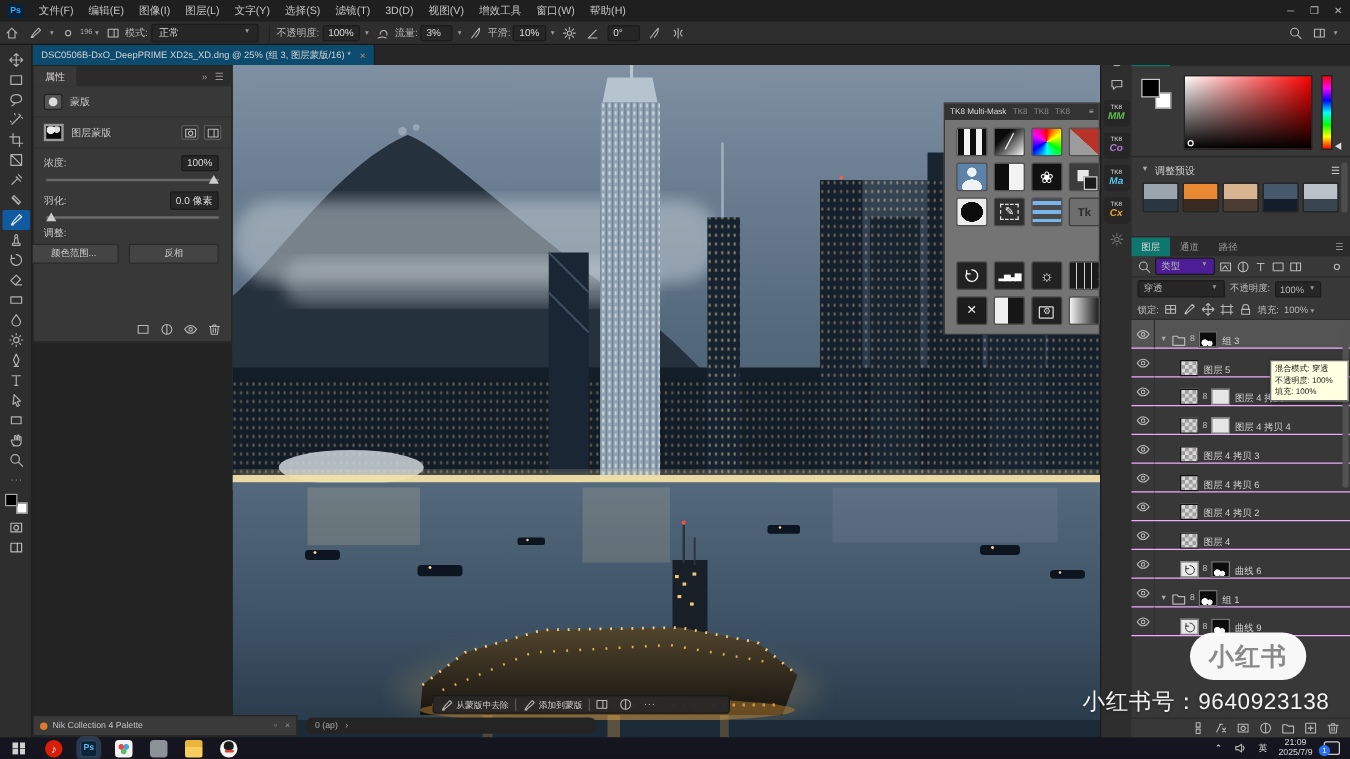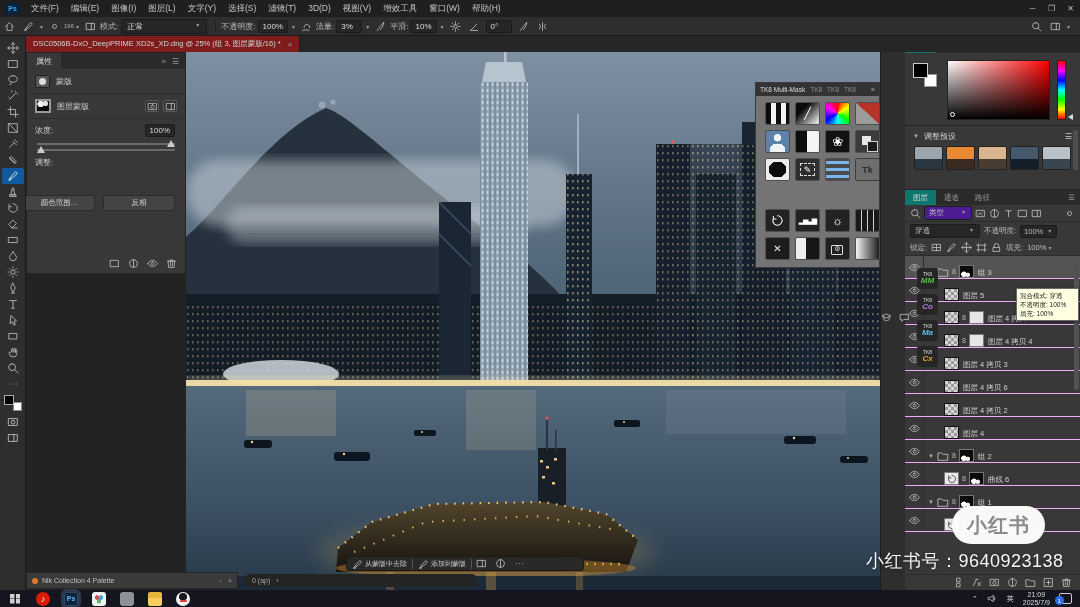--- a/index.html
+++ b/index.html
@@ -25,21 +25,21 @@
   #optionsbar .sep { width:1px; height:13px; background:#222; margin:0 5px; }
   .opt-ic { width:15px; height:15px; display:flex; align-items:center; justify-content:center; margin:0 2px; }
   .valbox { background:#262626; border:1px solid #1b1b1b; border-radius:2px; padding:1px 4px; margin:0 2px; color:#ddd; min-width:26px; }
   .ddv { font-size:6px; color:#999; margin:0 2px; }
   .modebox { background:#262626; border:1px solid #1b1b1b; border-radius:2px; padding:1px 5px; width:86px; display:flex; justify-content:space-between; margin:0 3px; color:#ddd; }
   .brush-num { font-size:6px; color:#aaa; text-align:center; line-height:5px; }
   #opt-right { margin-left:auto; display:flex; align-items:center; margin-right:8px; }
 
   
   #tabbar { left:26px; top:36px; width:1054px; height:16px; background:#262626; display:flex; z-index:25; }
-  .doctab { background:#7f1d1d; height:16px; display:flex; align-items:center; padding:0 7px; font-size:7.5px; color:#d2d2d2; border-right:1px solid #1d1d1d; }
+  .doctab { background:#0c4a6e; height:16px; display:flex; align-items:center; padding:0 7px; font-size:7.5px; color:#d2d2d2; border-right:1px solid #1d1d1d; }
   .tabclose { margin-left:7px; color:#999; font-size:8px; }
 
   
   #toolbar { left:0; top:36px; width:26px; height:554px; background:#2e2e2e; border-right:1px solid #1c1c1c;
     display:flex; flex-direction:column; align-items:center; padding-top:4px; z-index:26; }
   .tool { width:22px; height:16px; display:flex; align-items:center; justify-content:center; border-radius:2px; }
   .tool.selected { background:#0f5aa0; }
   .fgbg { position:relative; width:18px; height:16px; margin:3px 0; }
   .fgbg .bgc { position:absolute; right:0; bottom:0; width:9px; height:9px; background:#fff; border:1px solid #888; }
   .fgbg .fgc { position:absolute; left:0; top:0; width:10px; height:10px; background:#000; border:1px solid #aaa; }
@@ -104,21 +104,21 @@
   .tile-brightness { background:#222; color:#fff; font-size:12px; }
   .tile-filmstrip { background:repeating-linear-gradient(90deg,#1a1a1a 0 5px,#cfcfcf 5px 6px), repeating-linear-gradient(#1a1a1a 0 6px,#cfcfcf 6px 7px); }
   .tile-flatten { background:#1c1c1c; color:#eee; }
   .tile-half-split { background:linear-gradient(90deg,#efefef 45%,#161616 45%); }
   .tile-camera { background:#202020; color:#ddd; font-size:9px; }
   .tile-camera::before { content:""; position:absolute; left:5px; top:7px; width:10px; height:8px; border:1px solid #ddd; border-radius:1px; }
   .tile-gradient-h { background:linear-gradient(90deg,#f2f2f2,#1d1d1d); }
 
   
   #rightdock { left:880px; top:36px; width:25px; height:554px; background:#2e2e2e; border-left:1px solid #1c1c1c;
-    display:flex; align-items:center; padding-top:8px; gap:7px; z-index:12; }
+    display:flex; flex-direction:column; align-items:center; padding-top:8px; gap:7px; z-index:12; }
   .tkbtn { width:21px; height:21px; background:#262626; border-radius:3px; display:flex; flex-direction:column;
     align-items:center; justify-content:center; line-height:1; }
   .tkbtn .t { font-size:5px; color:#ddd; }
   .tkbtn .b { font-size:8px; font-weight:bold; font-style:italic; }
 
   
   .panel-tabs { display:flex; background:#2b2b2b; height:15px; font-size:7.5px; }
   .panel-tabs span { padding:0 8px; display:flex; align-items:center; color:#9f9f9f; }
   .panel-tabs span.active { background:#0f766e; color:#d8d8d8; }
   .panel-tabs .pmenu { margin-left:auto; padding-right:5px; color:#999; display:flex; align-items:center; }
@@ -631,20 +631,24 @@
           </span>
       </span>
     </div>
     <div class="prow" style="height:18px; margin-top:2px">
       <span>浓度:</span>
       <span class="valbox" style="margin-left:auto">100%</span>
     </div>
     <div class="slider">
         <span class="sthumb" style="right:0"></span>
       </div>
+    <div class="prow" style="height:18px; margin-top:6px">
+      <span>羽化:</span>
+      <span class="valbox" style="margin-left:auto">0.0 像素</span>
+    </div>
     <div class="slider">
         <span class="sthumb" style="left:0"></span>
       </div>
     <div class="prow" style="height:20px; margin-top:6px; align-items:flex-start">
       <span>调整:</span>
     </div>
     <div style="position:absolute; right:10px; top:142px; display:flex; gap:8px;">
       <button class="pbtn">选择并遮住...</button>
       <button class="pbtn">颜色范围...</button>
       <button class="pbtn">反相</button>
@@ -974,65 +978,47 @@
             <span class="lthumb"></span>
           </span>
           <span class="lname">图层 4</span>
         </div>
         <div class="lrow">
           <span class="leye">
             <svg width="11" height="11" viewBox="0 0 14 14">
               <path d="M1 7c2-3 4-4 6-4s4 1 6 4c-2 3-4 4-6 4s-4-1-6-4zM7 5.2a1.8 1.8 0 1 0 0 3.6 1.8 1.8 0 0 0 0-3.6z" fill="none" stroke="#b8b8b8" stroke-width="1.1" stroke-linecap="round" stroke-linejoin="round"></path>
             </svg>
           </span>
+          <span class="lind" style="padding-left:20px">
+            <span class="ladj">
+              <svg width="10" height="10" viewBox="0 0 14 14">
+                <path d="M7 2a5 5 0 1 1-4.6 3M2.5 2.5v3h3" fill="none" stroke="#333" stroke-width="1.1" stroke-linecap="round" stroke-linejoin="round"></path>
+              </svg>
+            </span>
+            <span class="llink">8</span>
+            <span class="lmask-dark"></span>
+          </span>
+          <span class="lname">曲线 6</span>
+        </div>
+        <div class="lrow">
+          <span class="leye">
+            <svg width="11" height="11" viewBox="0 0 14 14">
+              <path d="M1 7c2-3 4-4 6-4s4 1 6 4c-2 3-4 4-6 4s-4-1-6-4zM7 5.2a1.8 1.8 0 1 0 0 3.6 1.8 1.8 0 0 0 0-3.6z" fill="none" stroke="#b8b8b8" stroke-width="1.1" stroke-linecap="round" stroke-linejoin="round"></path>
+            </svg>
+          </span>
           <span class="lind" style="padding-left:4px">
             <span class="lchev">▼</span>
             <span>
               <svg width="12" height="12" viewBox="0 0 14 14">
                 <path d="M1.5 3.5h4l1.5 1.5H12.5v7h-11z" fill="none" stroke="#b8b8b8" stroke-width="1.1" stroke-linecap="round" stroke-linejoin="round"></path>
               </svg>
             </span>
             <span class="llink">8</span>
             <span class="lmask-dark"></span>
           </span>
-          <span class="lname">组 2</span>
-        </div>
-        <div class="lrow">
-          <span class="leye">
-            <svg width="11" height="11" viewBox="0 0 14 14">
-              <path d="M1 7c2-3 4-4 6-4s4 1 6 4c-2 3-4 4-6 4s-4-1-6-4zM7 5.2a1.8 1.8 0 1 0 0 3.6 1.8 1.8 0 0 0 0-3.6z" fill="none" stroke="#b8b8b8" stroke-width="1.1" stroke-linecap="round" stroke-linejoin="round"></path>
-            </svg>
-          </span>
-          <span class="lind" style="padding-left:20px">
-            <span class="ladj">
-              <svg width="10" height="10" viewBox="0 0 14 14">
-                <path d="M7 2a5 5 0 1 1-4.6 3M2.5 2.5v3h3" fill="none" stroke="#333" stroke-width="1.1" stroke-linecap="round" stroke-linejoin="round"></path>
-              </svg>
-            </span>
-            <span class="llink">8</span>
-            <span class="lmask-dark"></span>
-          </span>
-          <span class="lname">曲线 6</span>
-        </div>
-        <div class="lrow">
-          <span class="leye">
-            <svg width="11" height="11" viewBox="0 0 14 14">
-              <path d="M1 7c2-3 4-4 6-4s4 1 6 4c-2 3-4 4-6 4s-4-1-6-4zM7 5.2a1.8 1.8 0 1 0 0 3.6 1.8 1.8 0 0 0 0-3.6z" fill="none" stroke="#b8b8b8" stroke-width="1.1" stroke-linecap="round" stroke-linejoin="round"></path>
-            </svg>
-          </span>
-          <span class="lind" style="padding-left:4px">
-            <span class="lchev">▼</span>
-            <span>
-              <svg width="12" height="12" viewBox="0 0 14 14">
-                <path d="M1.5 3.5h4l1.5 1.5H12.5v7h-11z" fill="none" stroke="#b8b8b8" stroke-width="1.1" stroke-linecap="round" stroke-linejoin="round"></path>
-              </svg>
-            </span>
-            <span class="llink">8</span>
-            <span class="lmask-dark"></span>
-          </span>
           <span class="lname">组 1</span>
         </div>
         <div class="lrow">
           <span class="leye">
             <svg width="11" height="11" viewBox="0 0 14 14">
               <path d="M1 7c2-3 4-4 6-4s4 1 6 4c-2 3-4 4-6 4s-4-1-6-4zM7 5.2a1.8 1.8 0 1 0 0 3.6 1.8 1.8 0 0 0 0-3.6z" fill="none" stroke="#b8b8b8" stroke-width="1.1" stroke-linecap="round" stroke-linejoin="round"></path>
             </svg>
           </span>
           <span class="lind" style="padding-left:20px">
             <span class="ladj">

